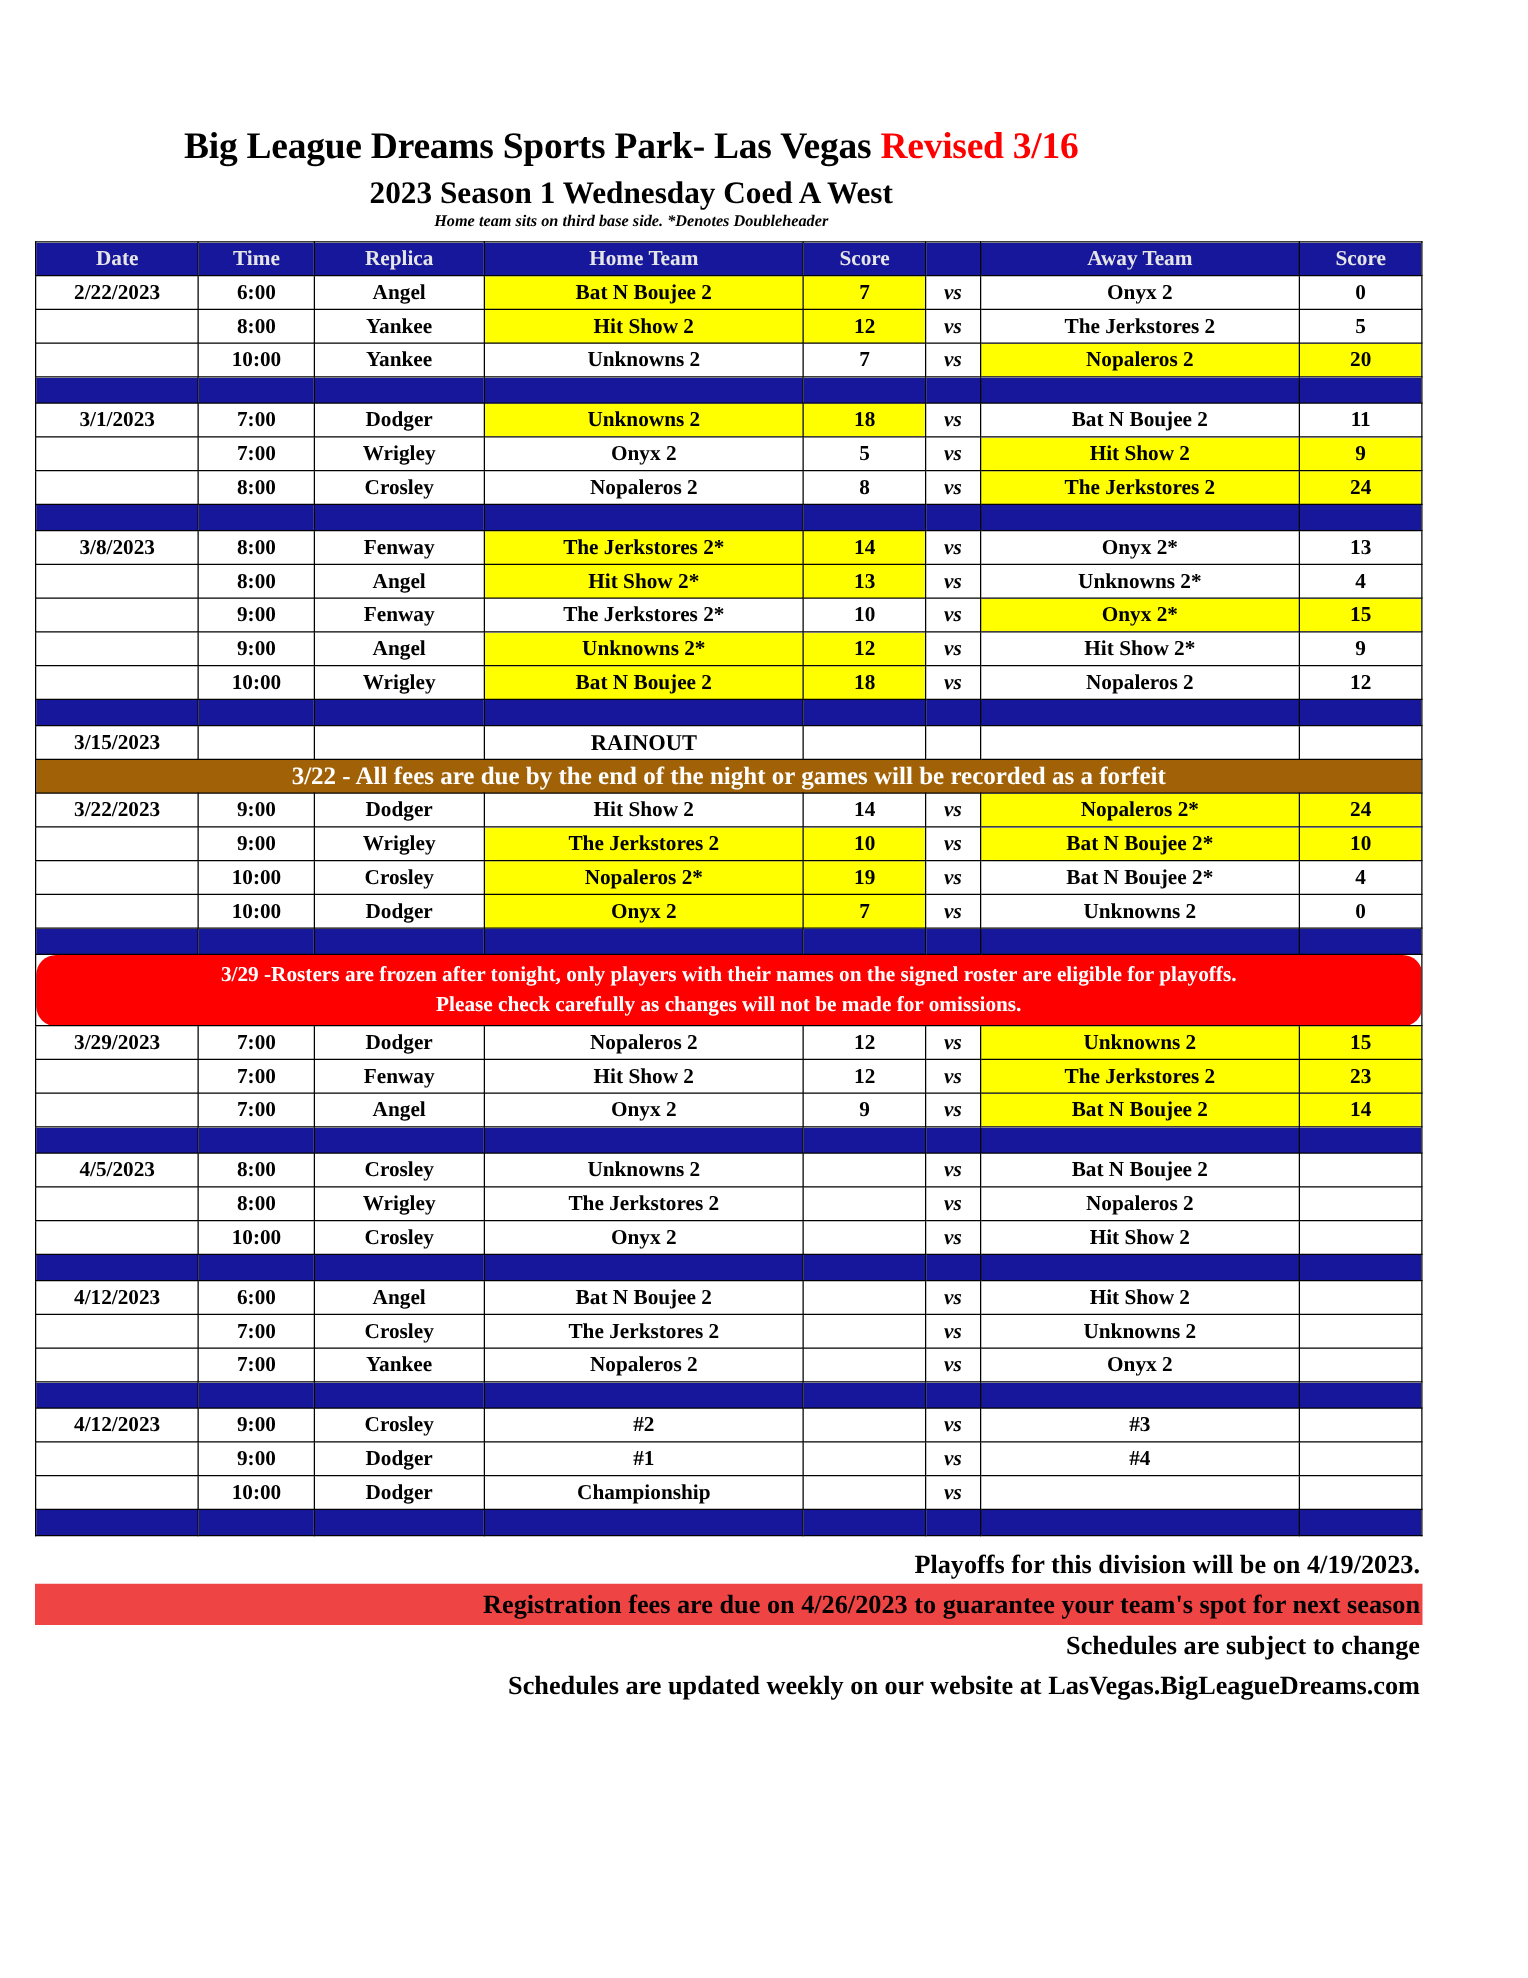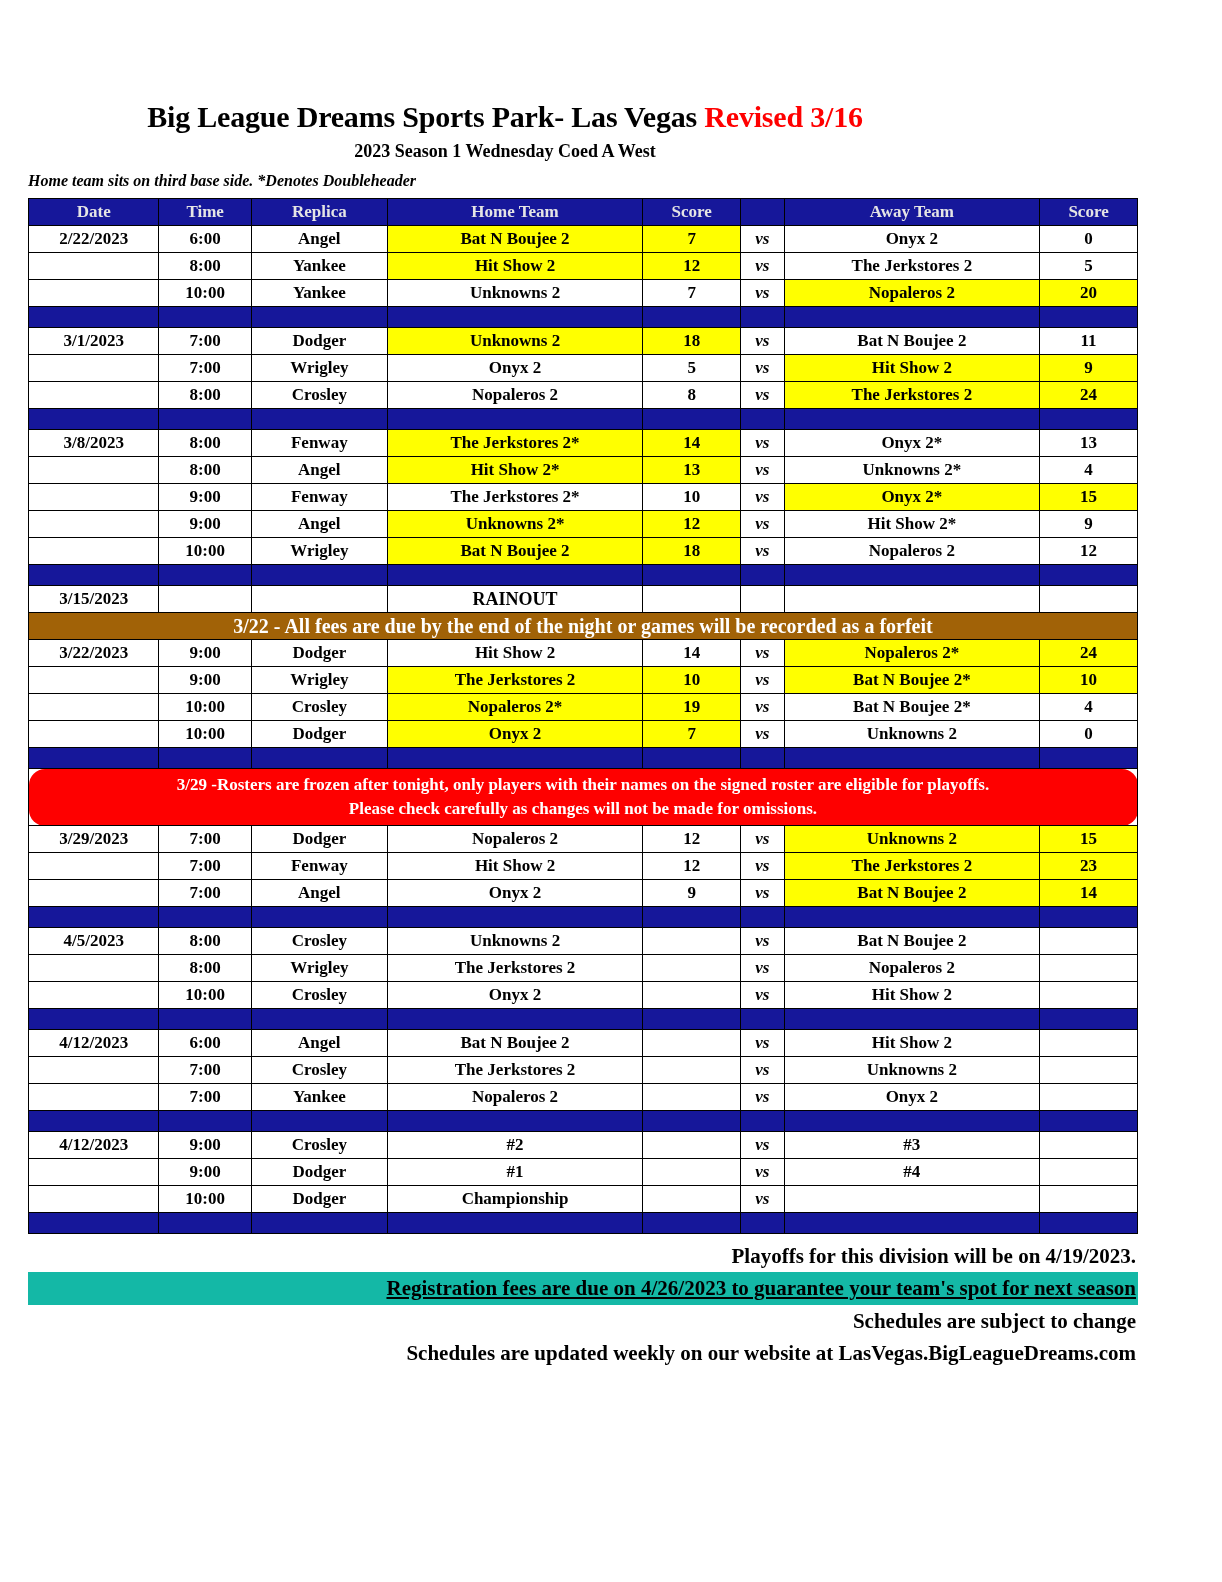--- a/index.html
+++ b/index.html
@@ -26,30 +26,29 @@
     font-weight: bold;
     letter-spacing: -0.2px;
     line-height: 1.1;
     white-space: nowrap;
   }
   .title-main .revised {
     color: #ff0000;
   }
   .title-sub {
     text-align: center;
-    font-size: 18px;
+    font-size: 25px;
     font-weight: bold;
     margin-top: 8px;
   }
   .title-note {
-    text-align: left;
-    font-size: 16px;
+    text-align: center;
+    font-size: 13px;
     font-weight: bold;
     font-style: italic;
-    margin-top: 10px;
     margin-bottom: 8px;
   }
   table.sched {
     border-collapse: collapse;
     width: 1110px;
     margin: 0 auto;
     table-layout: fixed;
   }
   table.sched td, table.sched th {
     border: 1px solid #000000;
@@ -116,23 +115,22 @@
     margin: 6px auto 3px auto;
     text-align: right;
   }
   .footer div {
     font-size: 21px;
     font-weight: bold;
     line-height: 1.45;
     padding: 1px 2px;
   }
   .footer div.fee {
-    background: #14b8a6;
+    background: #ef4444;
     display: block;
-    text-decoration: underline;
   }
 </style>
 </head>
 <body>
 
 <div class="page">
 
   <div class="title-main"><span>Big League Dreams Sports Park- Las Vegas </span><span class="revised">Revised 3/16</span></div>
   <div class="title-sub">2023 Season 1 Wednesday Coed A West</div>
   <div class="title-note">Home team sits on third base side.  *Denotes Doubleheader</div>

